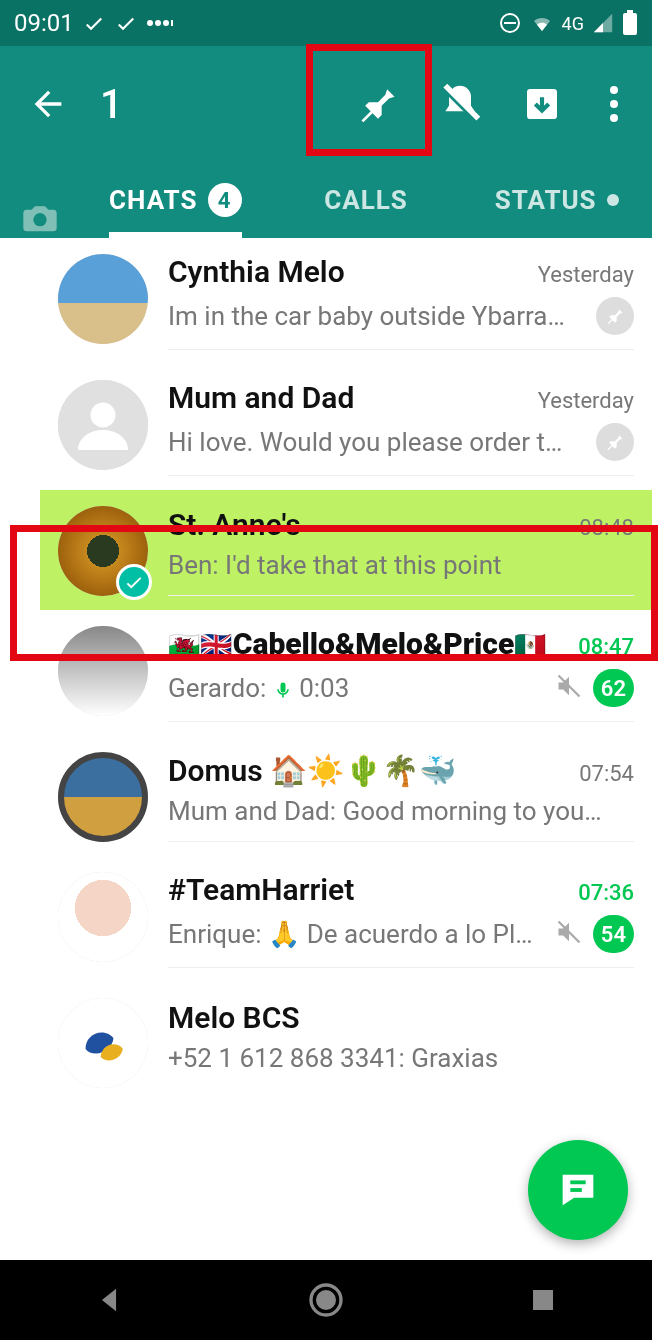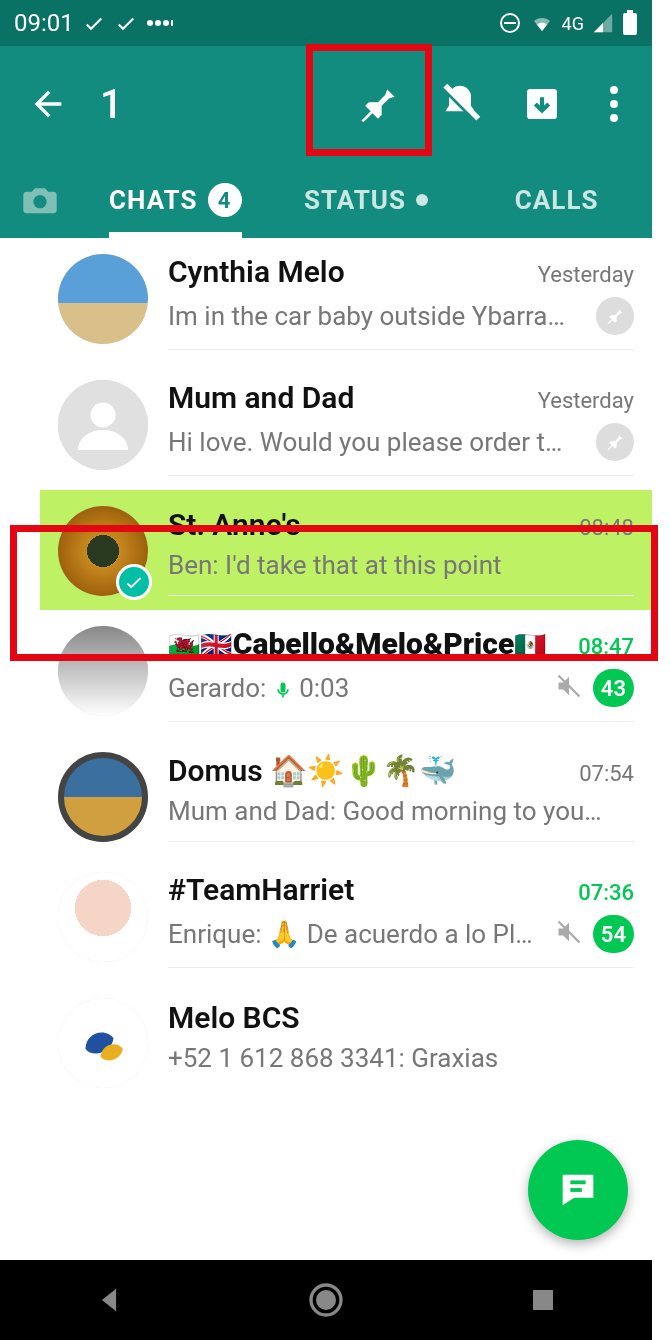--- a/index.html
+++ b/index.html
@@ -12,21 +12,21 @@
   .sb-icon { display:inline-flex; align-items:center; justify-content:center; }
 
   
   .actionbar { height: 116px; background: #128c7e; display: flex; align-items: center; padding: 0 18px; gap: 22px; color: #fff; position: relative; }
   .actionbar .spacer { flex: 1; }
   .actionbar .count { font-size: 40px; font-weight: 500; }
   .ab-btn { width: 60px; height: 60px; display:flex; align-items:center; justify-content:center; }
   .highlight-rect-1 { position: absolute; border: 7px solid #e30613; left: 306px; top: 44px; width: 126px; height: 112px; z-index: 5; pointer-events: none; }
 
   
-  .tabs { height: 76px; background: #128c7e; display: flex; align-items: center; color: #cce7e3; }
+  .tabs { height: 76px; background: #128c7e; display: flex; align-items: flex-end; color: #cce7e3; }
   .tab-camera { width: 80px; display:flex; align-items:center; justify-content:center; }
   .tab { flex: 1; display:flex; align-items:center; justify-content:center; gap: 10px; font-size: 26px; font-weight: 700; letter-spacing: 1px; height:100%; position:relative; }
   .tab.active { color: #fff; }
   .tab.active::after { content:""; position:absolute; bottom:0; left:0; right:0; height:6px; background:#fff; width: 70%; margin:0 auto; }
   .tab .badge { background:#fff; color:#128c7e; border-radius: 20px; min-width:34px; height:34px; display:flex; align-items:center; justify-content:center; font-size:22px; font-weight:700; }
   .tab .dot { width:12px; height:12px; border-radius:50%; background:#cce7e3; }
 
   
   .chatlist { flex:1; overflow:hidden; background:#fff; }
   .chat { display:flex; padding: 16px 18px 14px 18px; gap: 20px; position:relative;margin-left:40px; }
@@ -163,25 +163,25 @@
       <svg width="40" height="40" viewBox="0 0 24 24" fill="#7fbfb6">
           <path d="M4 7h3l2-2h6l2 2h3a2 2 0 012 2v9a2 2 0 01-2 2H4a2 2 0 01-2-2V9a2 2 0 012-2z"></path>
           <circle cx="12" cy="13" r="4" fill="#128c7e"></circle>
         </svg>
     </div>
     <div class="tab active">
       <span>CHATS</span>
       <span class="badge">4</span>
     </div>
     <div class="tab">
+      <span>CALLS</span>
+    </div>
+    <div class="tab">
       <span>STATUS</span>
       <span class="dot"></span>
-    </div>
-    <div class="tab">
-      <span>CALLS</span>
     </div>
   </div>
 
   <div class="chatlist">
 
     <div class="chat">
       <div class="avatar">
           <div class="img av-beach"></div>
         </div>
       <div class="body">
@@ -263,21 +263,21 @@
                 <rect x="9" y="3" width="6" height="12" rx="3"></rect>
                 <path d="M6 11a6 6 0 0012 0M12 17v4" stroke="#00c853" stroke-width="2" fill="none"></path>
               </svg> 0:03</span>
           <span class="meta">
             <span>
               <svg width="28" height="28" viewBox="0 0 24 24" fill="#aaa">
                   <path d="M3 9v6h4l5 5V4L7 9H3z"></path>
                   <line x1="3" y1="3" x2="21" y2="21" stroke="#aaa" stroke-width="2"></line>
                 </svg>
             </span>
-            <span class="count-badge">43</span>
+            <span class="count-badge">62</span>
           </span>
         </div>
       </div>
     </div>
 
     <div class="chat">
       <div class="avatar">
           <div class="img av-arch"></div>
         </div>
       <div class="body">

